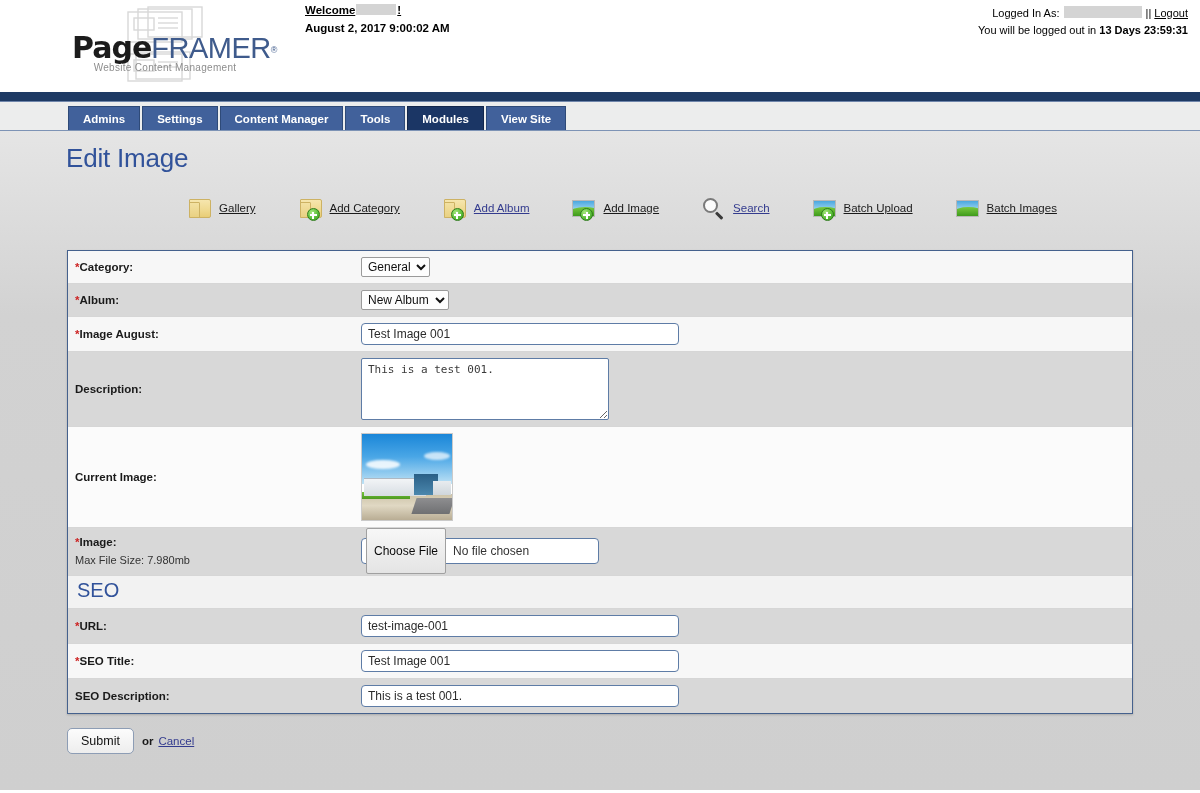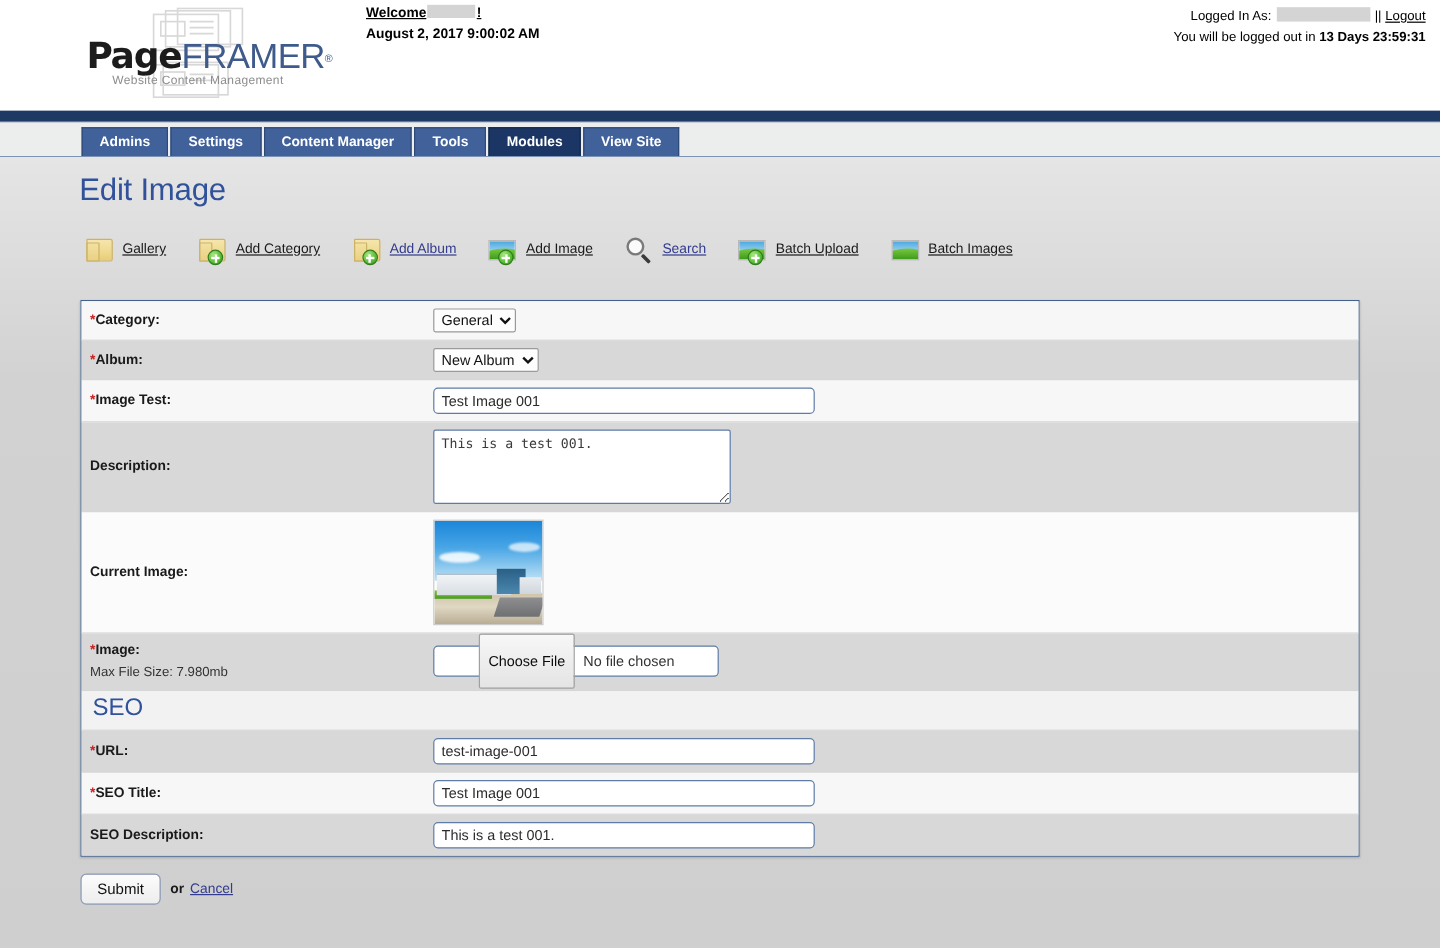--- a/index.html
+++ b/index.html
@@ -173,21 +173,22 @@
     color: #31529a;
     font-weight: normal;
     letter-spacing: -0.2px;
   }
 
   
   .toolbar {
     margin: 22px 0 0 70px;
     display: flex;
     align-items: center;
-    gap: 0;
+    gap: 16px;
+    justify-content: center;
   }
   .tool-item {
     display: flex;
     align-items: center;
     margin-right: 26px;
     cursor: pointer;
   }
   .tool-label {
     font-size: 11.5px;
     color: #333b8e;
@@ -370,21 +371,20 @@
   .file-btn {
     font-family: "Liberation Sans", sans-serif;
     font-size: 12px;
     padding: 15px 7px;
     border: 1px solid #a0a0a0;
     border-radius: 2px;
     background: linear-gradient(180deg,#f7f7f7 0%,#e4e4e4 100%);
     color: #0a0a0a;
     cursor: pointer;
     white-space: nowrap;
-    margin-left: 33px;
   }
   .file-name {
     margin-left: 7px;
     font-size: 12px;
     color: #333;
     white-space: nowrap;
     text-align: center;
   }
 
   .thumb {
@@ -625,21 +625,21 @@
       <div class="cell-field">
         <select class="sel">
           <option>New Album</option>
         </select>
       </div>
     </div>
 
     <div class="row light">
       <div class="cell-label">
         <span class="req">*</span>
-          <span>Image Test:</span>
+          <span>Image August:</span>
       </div>
       <div class="cell-field">
         <input class="txt" type="text" value="Test Image 001" style="">
       </div>
     </div>
 
     <div class="row dark">
       <div class="cell-label">
         <span>Description:</span>
       </div>

